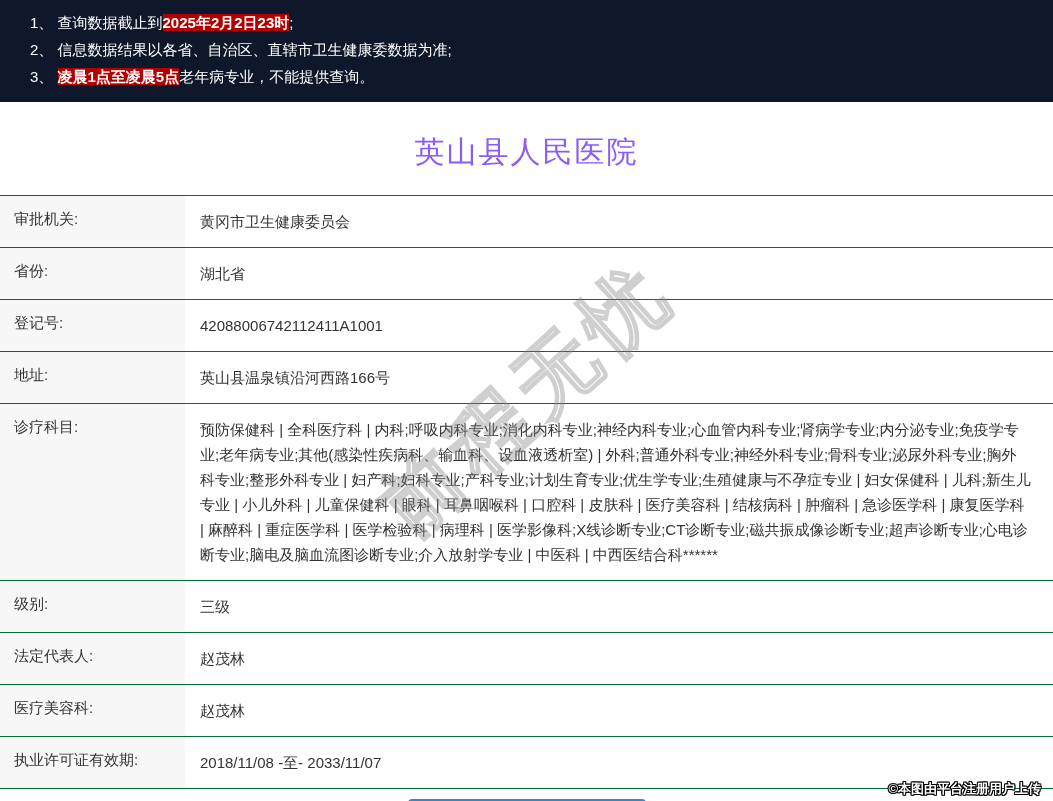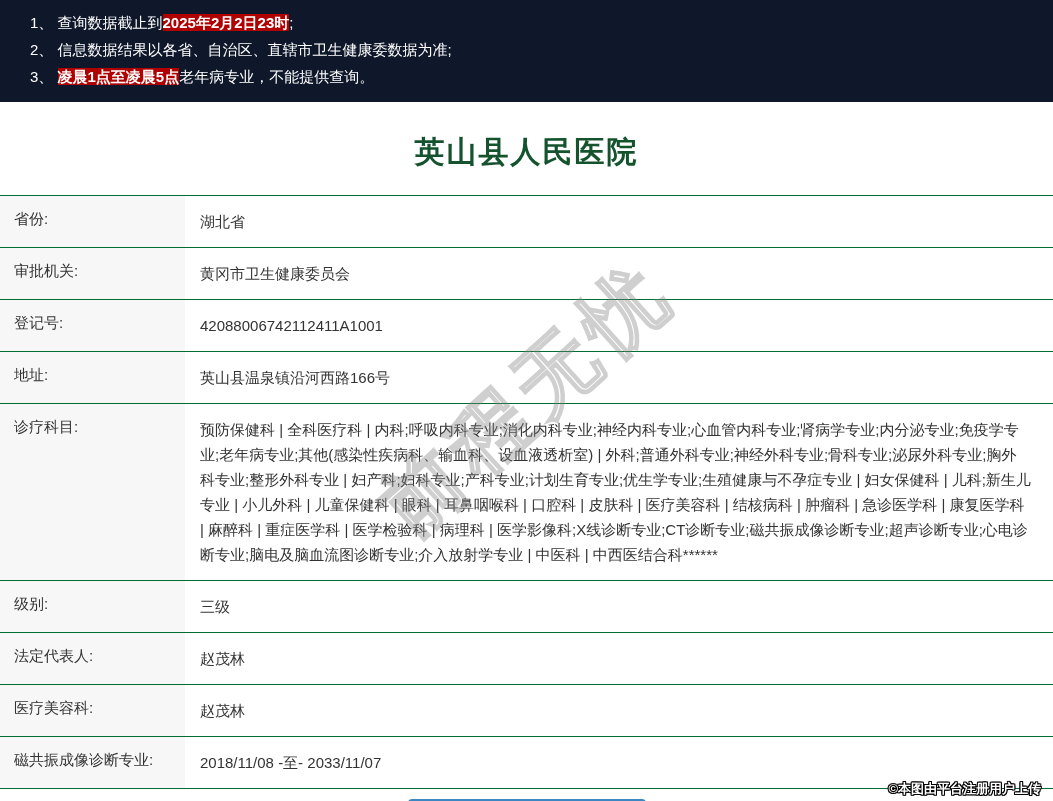--- a/index.html
+++ b/index.html
@@ -21,22 +21,22 @@
   }
   .banner .line { line-height:27px; }
   .banner .hl {
     font-weight:bold;
     background:#b00000;
   }
   
   .title {
     text-align:center;
     font-size:30px;
-    font-weight:bold;
-    color:#14532d;
+    font-weight:normal;
+    color:#8b5cf6;
     margin:30px 0 22px 0;
     letter-spacing:2px;
   }
   
   .info-table {
     border-top:1px solid #006e35;
     font-size:15px;
   }
   .info-row {
     display:flex;
@@ -100,26 +100,26 @@
 <div class="banner">
   <div class="line"><span>1、 查询数据截止到</span><span class="hl">2025年2月2日23时</span><span>;</span></div>
   <div class="line"><span>2、 信息数据结果以各省、自治区、直辖市卫生健康委数据为准;</span><span class="hl"></span><span></span></div>
   <div class="line"><span>3、 </span><span class="hl">凌晨1点至凌晨5点</span><span>老年病专业，不能提供查询。</span></div>
 </div>
 
 <h1 class="title">英山县人民医院</h1>
 
 <div class="info-table">
   <div class="info-row">
+    <div class="label">审批机关:</div>
+    <div class="value">黄冈市卫生健康委员会</div>
+  </div>
+  <div class="info-row">
     <div class="label">省份:</div>
     <div class="value">湖北省</div>
-  </div>
-  <div class="info-row">
-    <div class="label">审批机关:</div>
-    <div class="value">黄冈市卫生健康委员会</div>
   </div>
   <div class="info-row">
     <div class="label">登记号:</div>
     <div class="value">42088006742112411A1001</div>
   </div>
   <div class="info-row">
     <div class="label">地址:</div>
     <div class="value">英山县温泉镇沿河西路166号</div>
   </div>
   <div class="info-row">
@@ -132,21 +132,21 @@
   </div>
   <div class="info-row">
     <div class="label">法定代表人:</div>
     <div class="value">赵茂林</div>
   </div>
   <div class="info-row">
     <div class="label">医疗美容科:</div>
     <div class="value">赵茂林</div>
   </div>
   <div class="info-row">
-    <div class="label">磁共振成像诊断专业:</div>
+    <div class="label">执业许可证有效期:</div>
     <div class="value">2018/11/08 -至- 2033/11/07</div>
   </div>
 </div>
 
 <div class="btn-wrap">
   <button class="close-btn">〖关闭窗口〗</button>
 </div>
 
 <div class="watermark">前程无忧</div>
 

